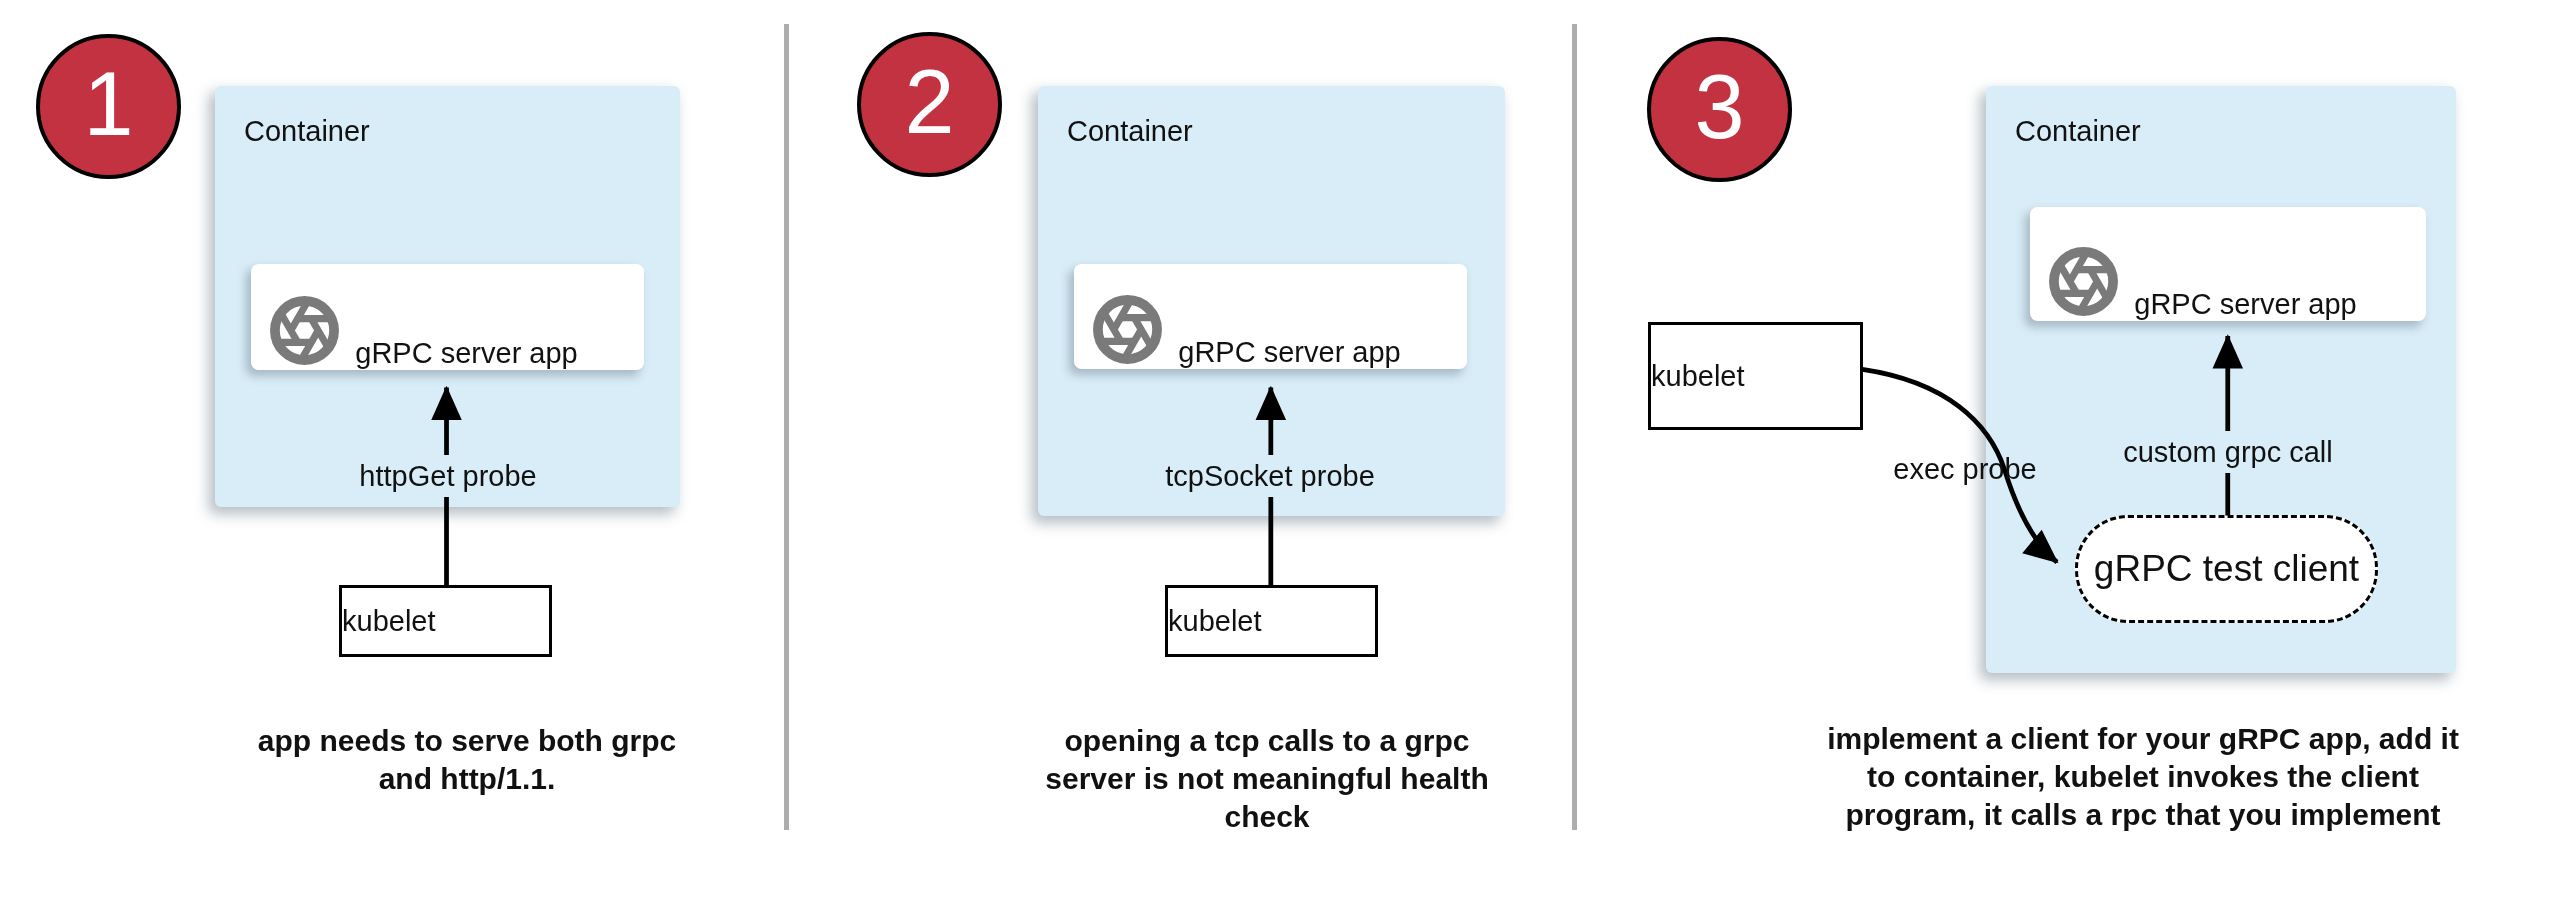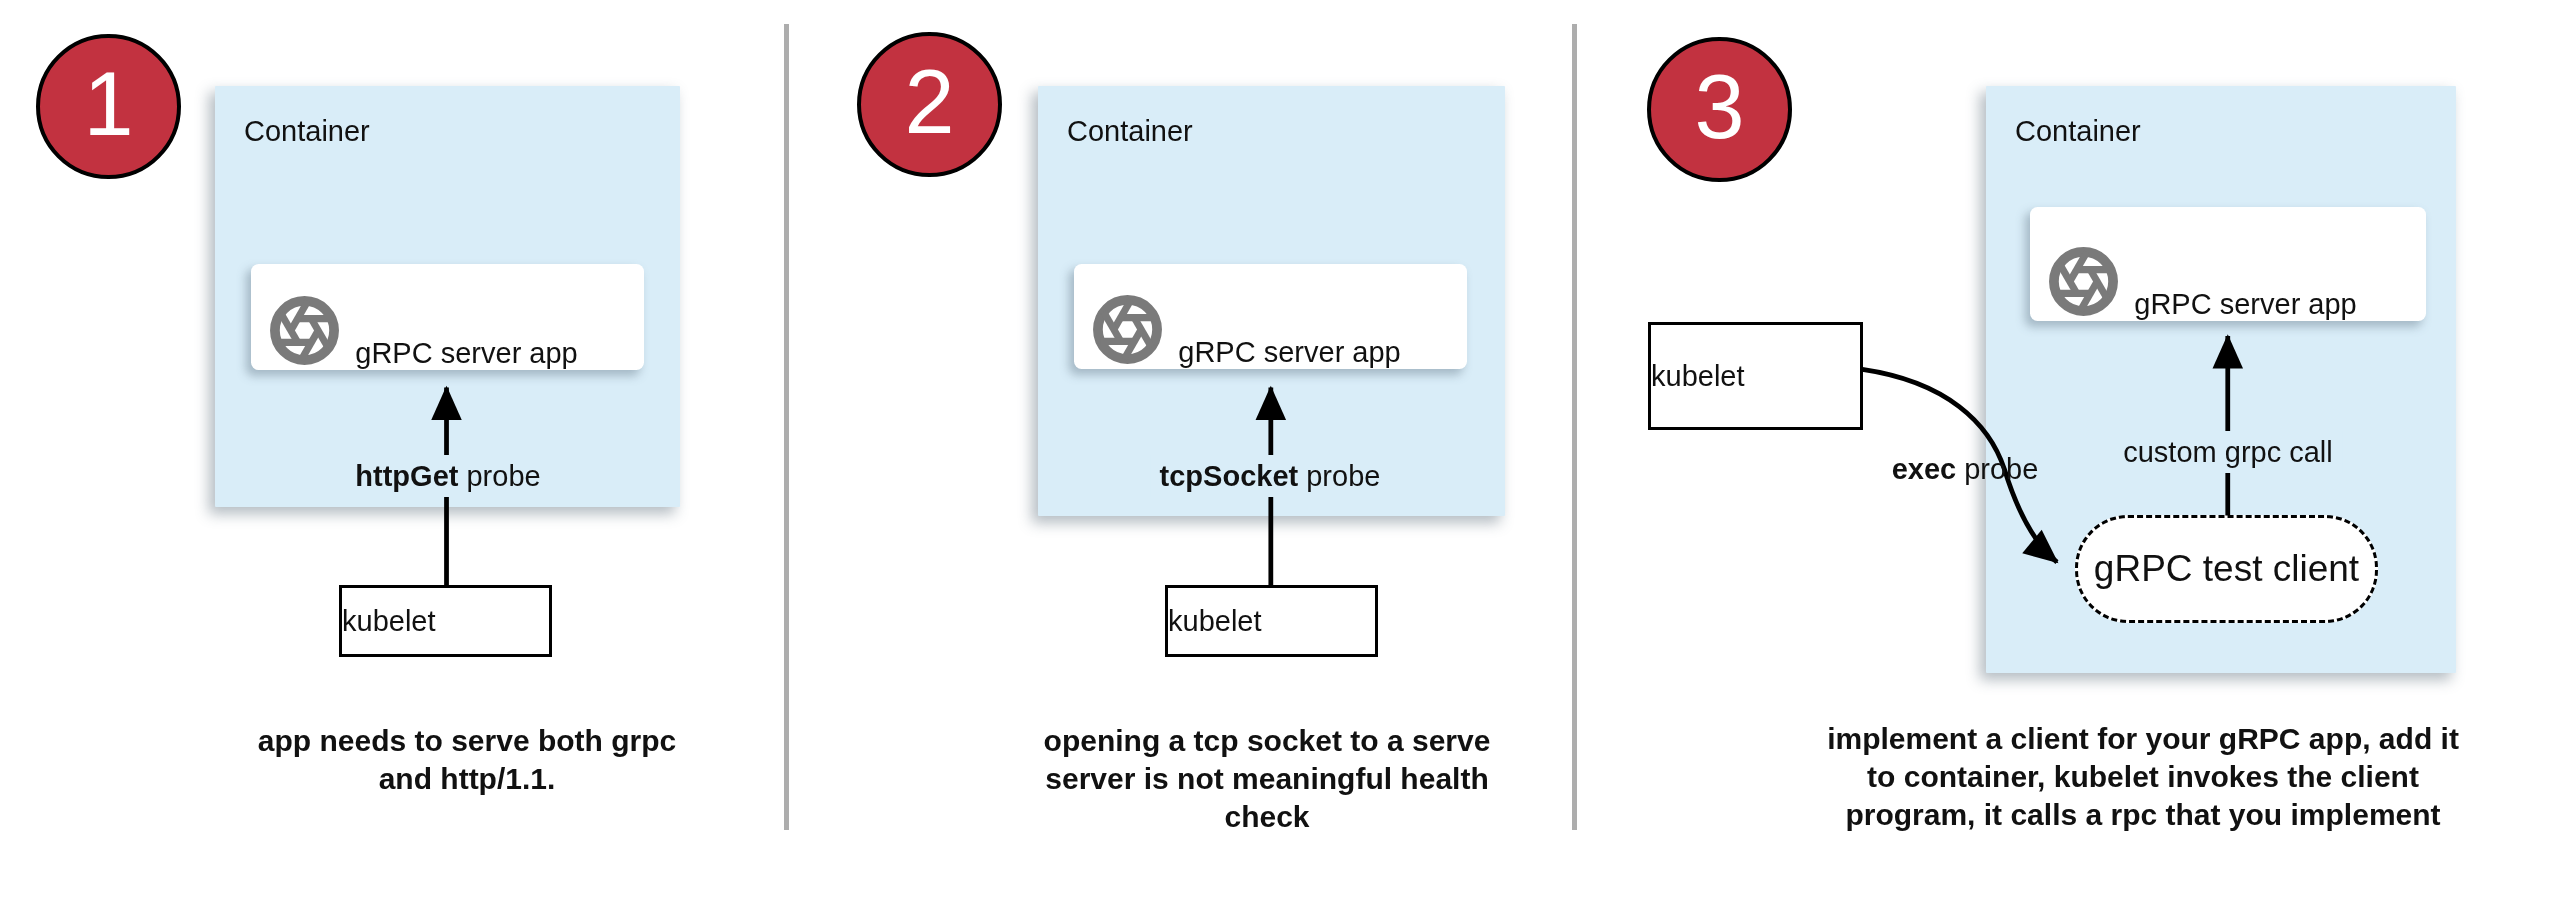--- a/index.html
+++ b/index.html
@@ -8,21 +8,21 @@
     font-family:"Liberation Sans", sans-serif; color:#111111; overflow:hidden;
   }
   .divider{position:absolute; top:24px; width:4.8px; height:806px; background:var(--divider,#adadad);}
   .badge{
     position:absolute; width:145px; height:145px; border-radius:50%;
     background:var(--badge,#c23240); border:4.8px solid #000; box-sizing:border-box;
     display:flex; align-items:center; justify-content:center;
     color:#fff; font-size:90px; line-height:1; padding-bottom:5.7px;
   }
   .container-box{
-    position:absolute; background:var(--blue,#d9edf8); border-radius:1px;
+    position:absolute; background:var(--blue,#d9edf8); border-radius:6px;
     box-shadow:-5.7px 6.7px 13.4px rgba(70,90,105,.40); z-index:1;
   }
   .container-label{position:absolute; left:29px; top:29px; font-size:29px;}
   .app-box{
     position:absolute; background:#ffffff; border-radius:7.6px;
     box-shadow:-4.8px 5.7px 9.5px rgba(70,90,105,.35);
     display:flex; align-items:flex-end; z-index:2; box-sizing:border-box;
   }
   .app-box .icon{flex:0 0 auto; margin-left:18px;}
   .app-box .app-label{margin-left:15.3px; font-size:29px; white-space:nowrap;}
@@ -38,21 +38,21 @@
   .arrow-layer{position:absolute; left:0; top:0; z-index:3; pointer-events:none;}
   .probe-label{
     position:absolute; z-index:4; font-size:29px; line-height:34px; white-space:nowrap;
     transform:translateX(-50%); text-align:center; padding:3.8px 9.5px;
   }
   .probe-label.on-blue{background:var(--blue,#d9edf8);}
   .caption{
     position:absolute; z-index:2; font-size:30px; line-height:38px; text-align:center;
     transform:translateX(-50%); white-space:nowrap;font-weight:bold;
   }
-  b{font-weight:bold;}
+  b{font-weight:normal;}
 </style>
 </head>
 <body>
 
 <div class="page">
 
   <div class="divider" style="left:784px;"></div>
   <div class="divider" style="left:1572px;"></div>
 
   <div class="badge" style="left:36px; top:34px;">
@@ -116,21 +116,21 @@
 
   <div class="probe-label on-blue" style="left:1270px; top:455px;">
     <b>tcpSocket</b><span> probe</span>
   </div>
 
   <div class="kubelet-box" style="left:1165px; top:585px; width:213px; height:72px;">
     <span>kubelet</span>
   </div>
 
   <div class="caption" style="left:1267px; top:722px;">
-    <div>opening a tcp socket to a serve</div>
+    <div>opening a tcp calls to a grpc</div>
     <div>server is not meaningful health</div>
     <div>check</div>
   </div>
 
   <div class="badge" style="left:1647px; top:37px;">
     <span>3</span>
   </div>
 
   <div class="container-box" style="left:1986px; top:86px; width:470px; height:587px;">
     <div class="container-label">Container</div>

